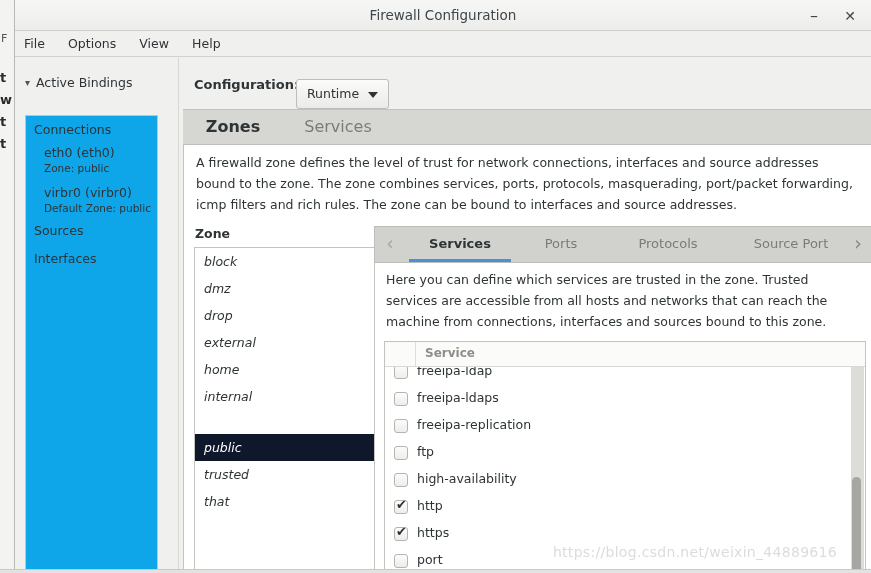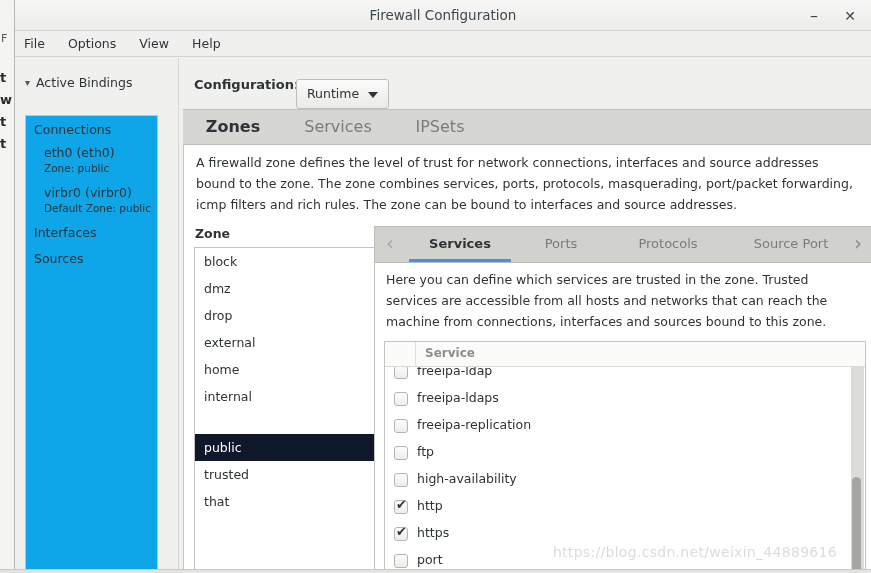--- a/index.html
+++ b/index.html
@@ -293,20 +293,21 @@
   }
   .zone-listbox {
     position: absolute;
     left: 0; top: 21px;
     width: 190px;
     height: 324px;
     background: #ffffff;
     border: 1px solid #c3c3bf;
     box-sizing: border-box;
     overflow: hidden;
+    font-style: italic;
   }
   .zone-item {
     height: 27px;
     line-height: 27px;
     padding-left: 9px;
     font-size: 12.5px;
     color: #2e3436;
     cursor: default;
     box-sizing: border-box;
   }
@@ -540,41 +541,40 @@
           <div class="bind-entry">
             <div class="name">eth0 (eth0)</div>
             <div class="sub">Zone: public</div>
           </div>
 
           <div class="bind-entry" style="padding-top:8px;">
             <div class="name">virbr0 (virbr0)</div>
             <div class="sub">Default Zone: public</div>
           </div>
 
+          <div class="bind-group" style="padding-top:7px;">Sources</div>
           <div class="bind-group" style="padding-top:9px;">Interfaces</div>
-          <div class="bind-group" style="padding-top:7px;">Sources</div>
         </div>
       </div>
 
       <div class="pane-divider"></div>
 
       <div class="rightpane">
 
         <div class="config-row">
           <div class="config-label">Configuration:</div>
           <div class="config-combo">
             <span class="val">Runtime</span>
             <span class="arrow"></span>
           </div>
         </div>
 
         <div class="notebook">
           <div class="nb-tab active" style="left:10px;  width:80px;">Zones</div>
           <div class="nb-tab" style="left:110px; width:90px;">Services</div>
-          <div class="nb-tab" style="left:222px; width:70px;">IPSets</div>
         </div>
 
         <div class="tab-body">
 
           <div class="zone-desc">A firewalld zone defines the level of trust for network connections, interfaces and source addresses bound to the zone. The zone combines services, ports, protocols, masquerading, port/packet forwarding, icmp filters and rich rules. The zone can be bound to interfaces and source addresses.</div>
 
           <div class="zone-col">
             <div class="zone-header">Zone</div>
             <div class="zone-listbox">
               <div class="zone-item">block</div>

